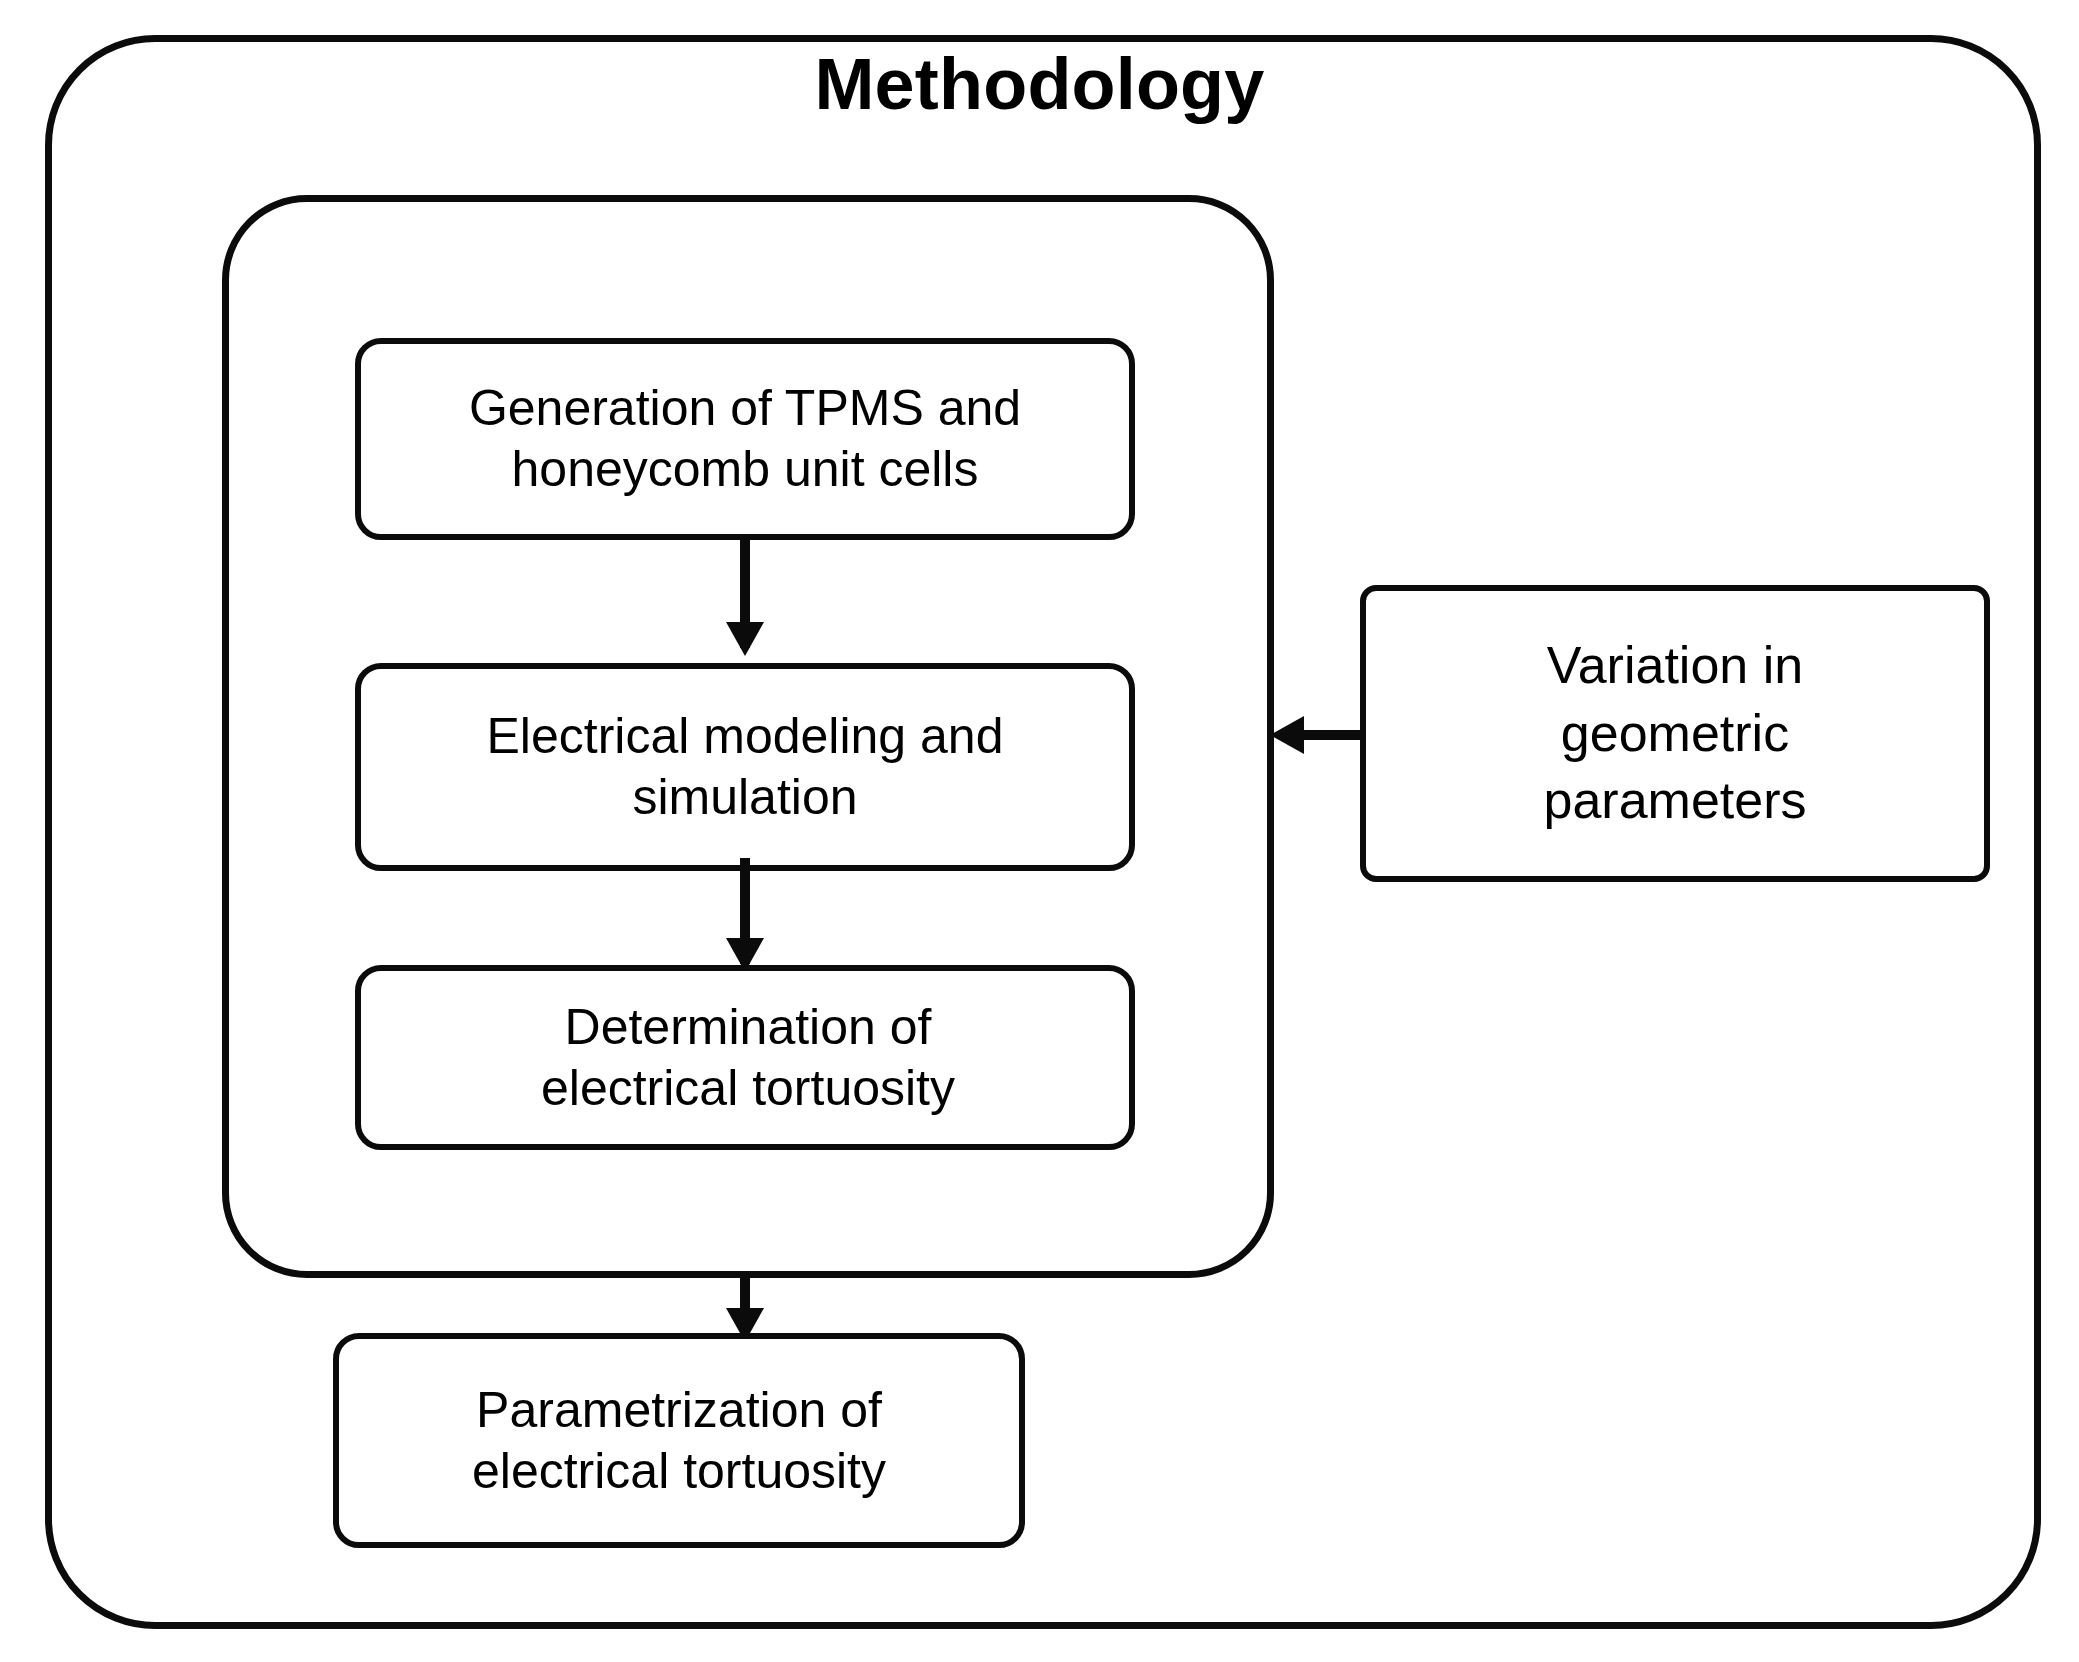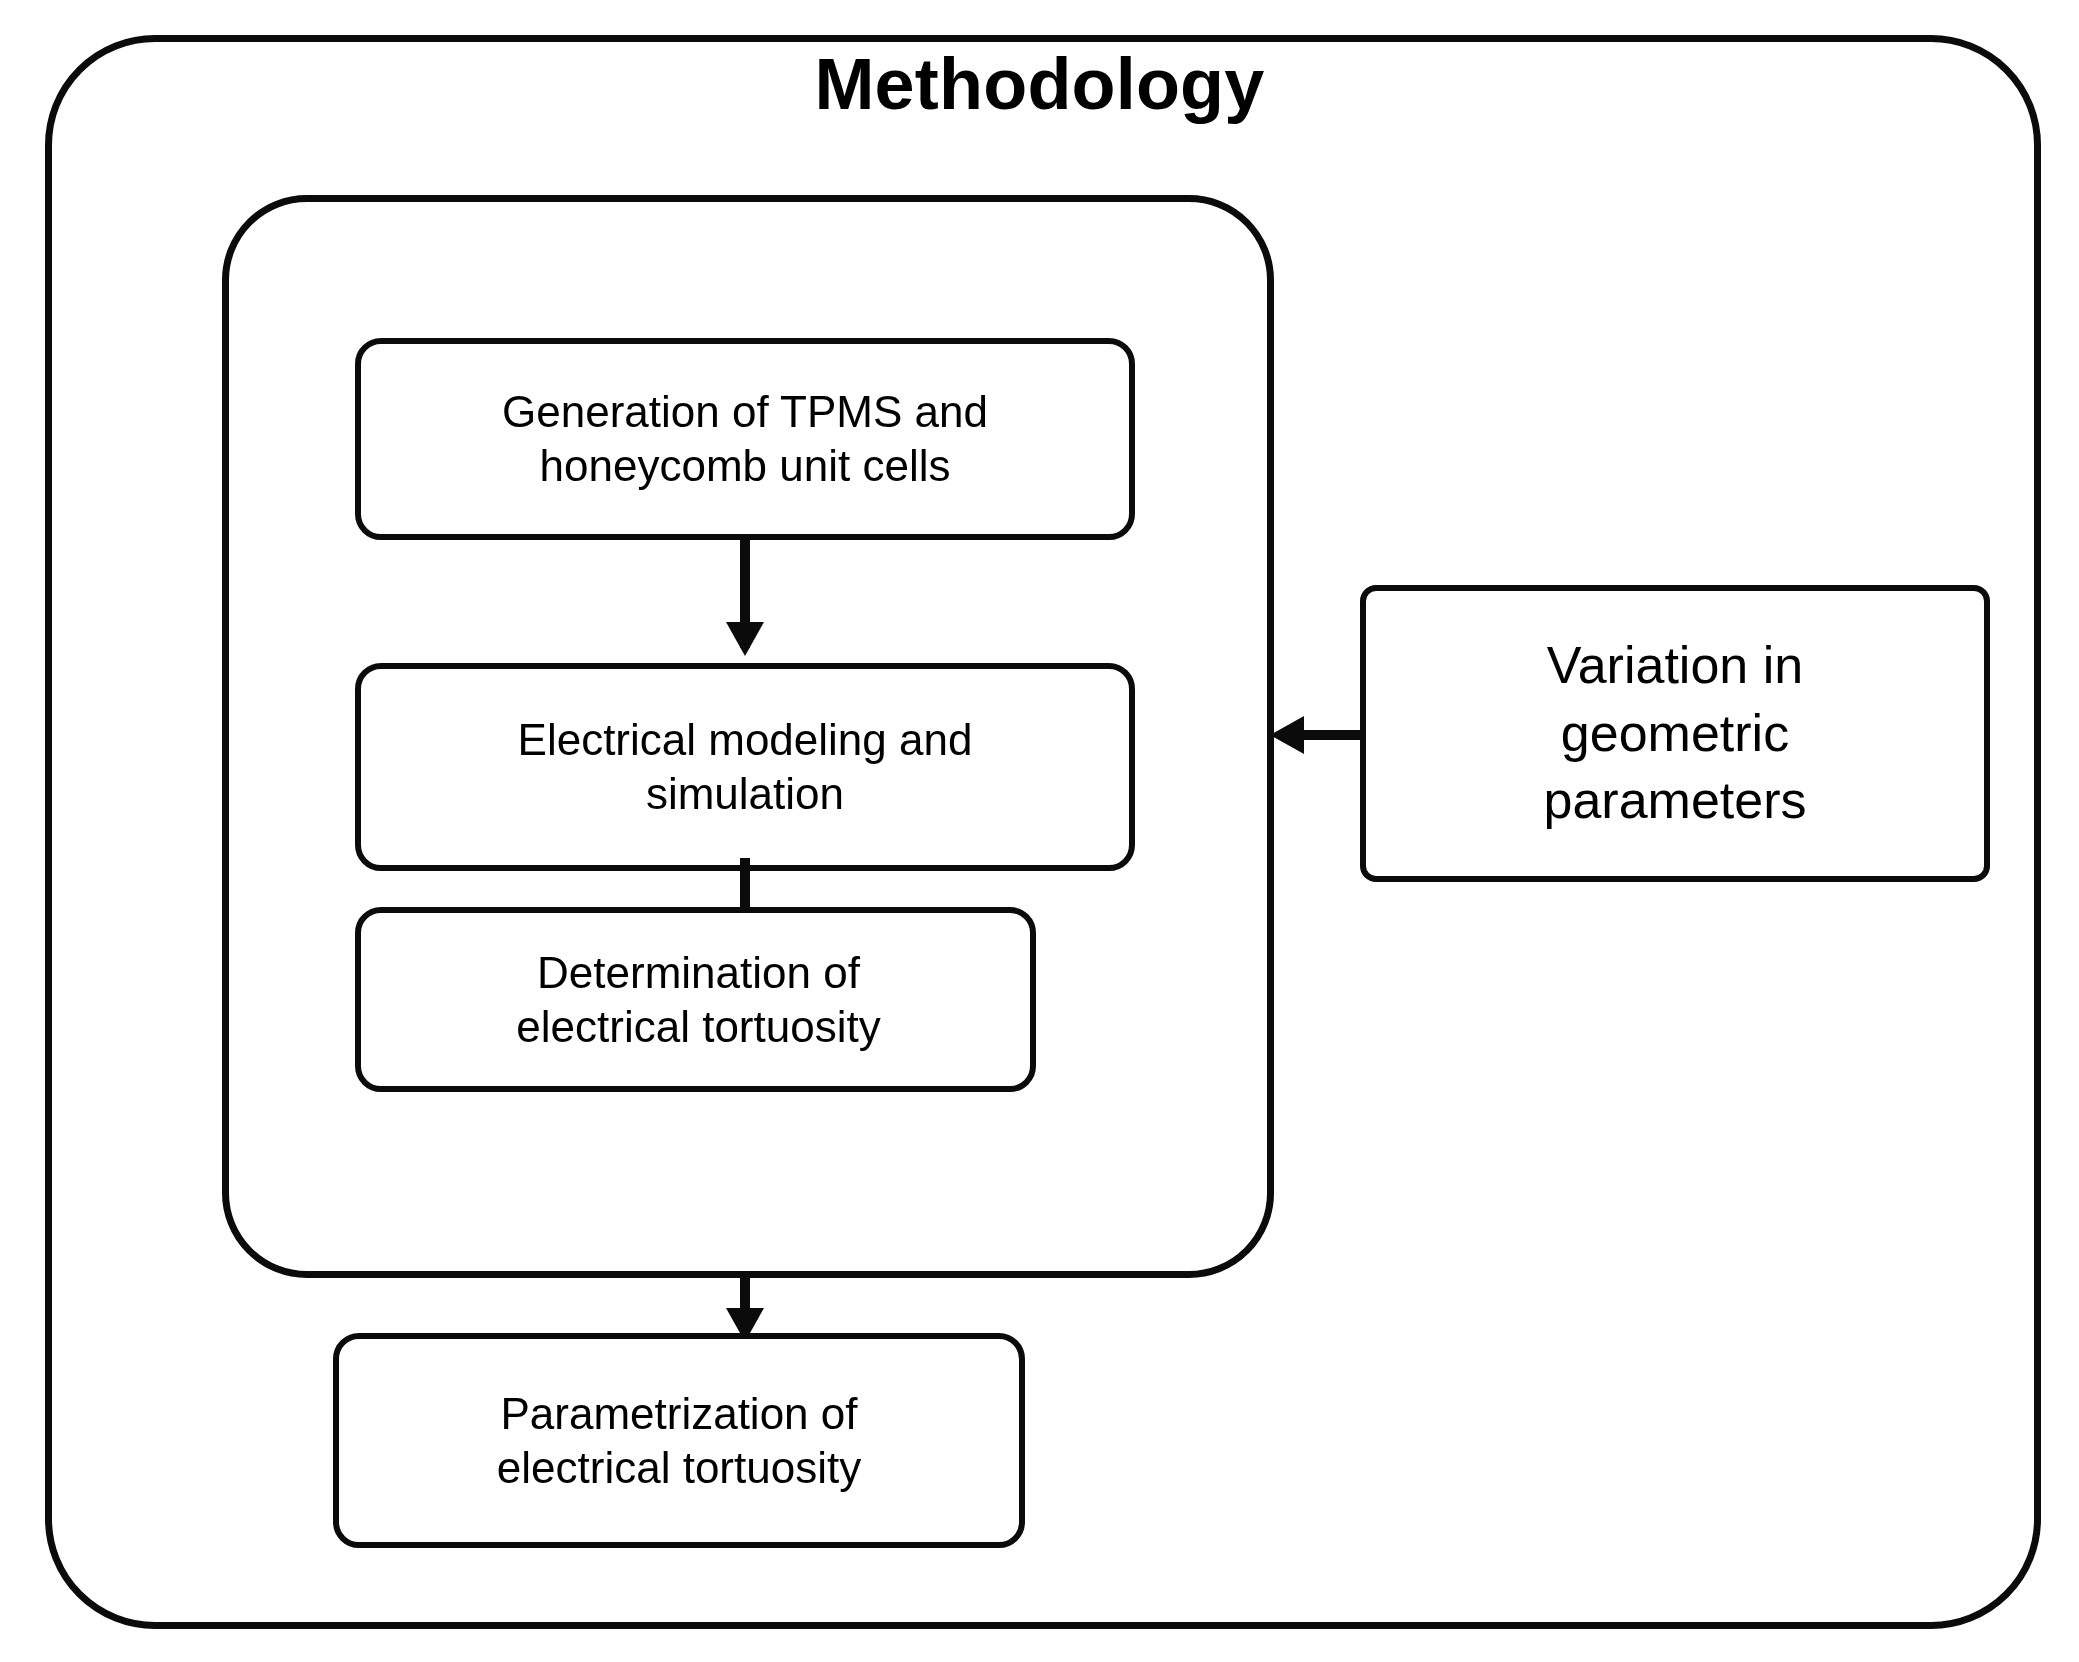--- a/index.html
+++ b/index.html
@@ -66,21 +66,21 @@
   .node {
     position: absolute;
     box-sizing: border-box;
     border: 6px solid #0b0b0b;
     border-radius: 26px;
     background: #ffffff;
     display: flex;
     align-items: center;
     justify-content: center;
     text-align: center;
-    font-size: 44px;
+    font-size: 50px;
     line-height: 1.22;
     padding: 4px 18px;
   }
 
   .node-text {
     display: block;
     white-space: pre-line;
   }
 
   #node-generation {
@@ -92,22 +92,22 @@
 
   #node-modeling {
     left: 355px;
     top: 663px;
     width: 780px;
     height: 208px;
   }
 
   #node-determination {
     left: 355px;
-    top: 907px;
-    width: 681px;
+    top: 965px;
+    width: 780px;
     height: 185px;
     padding-left: 24px;
   }
 
   #node-parametrization {
     left: 333px;
     top: 1333px;
     width: 692px;
     height: 215px;
   }

